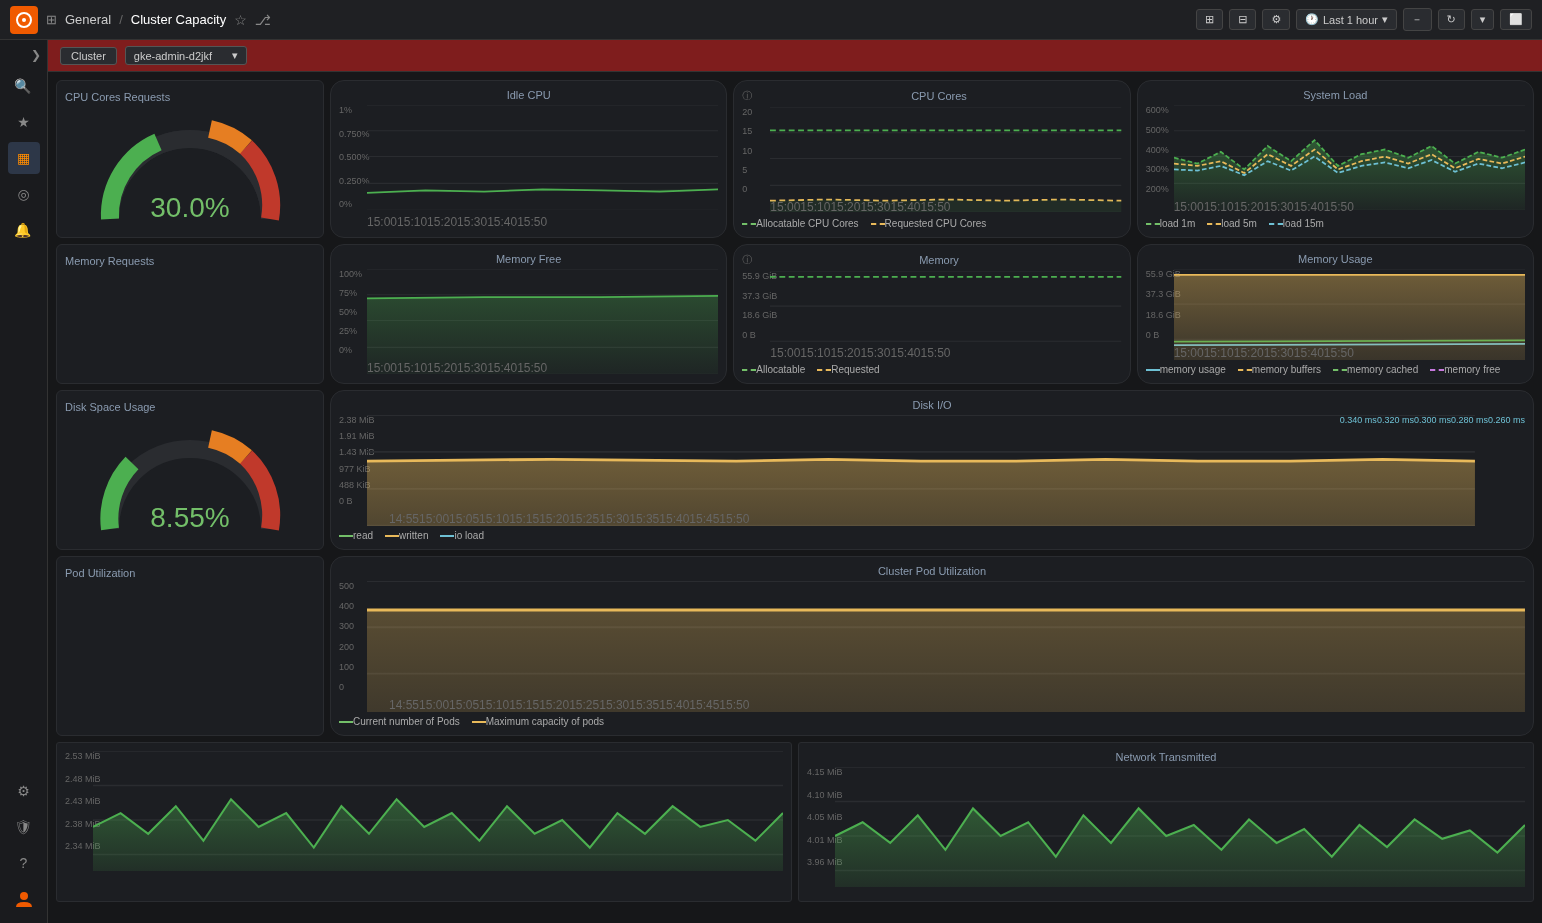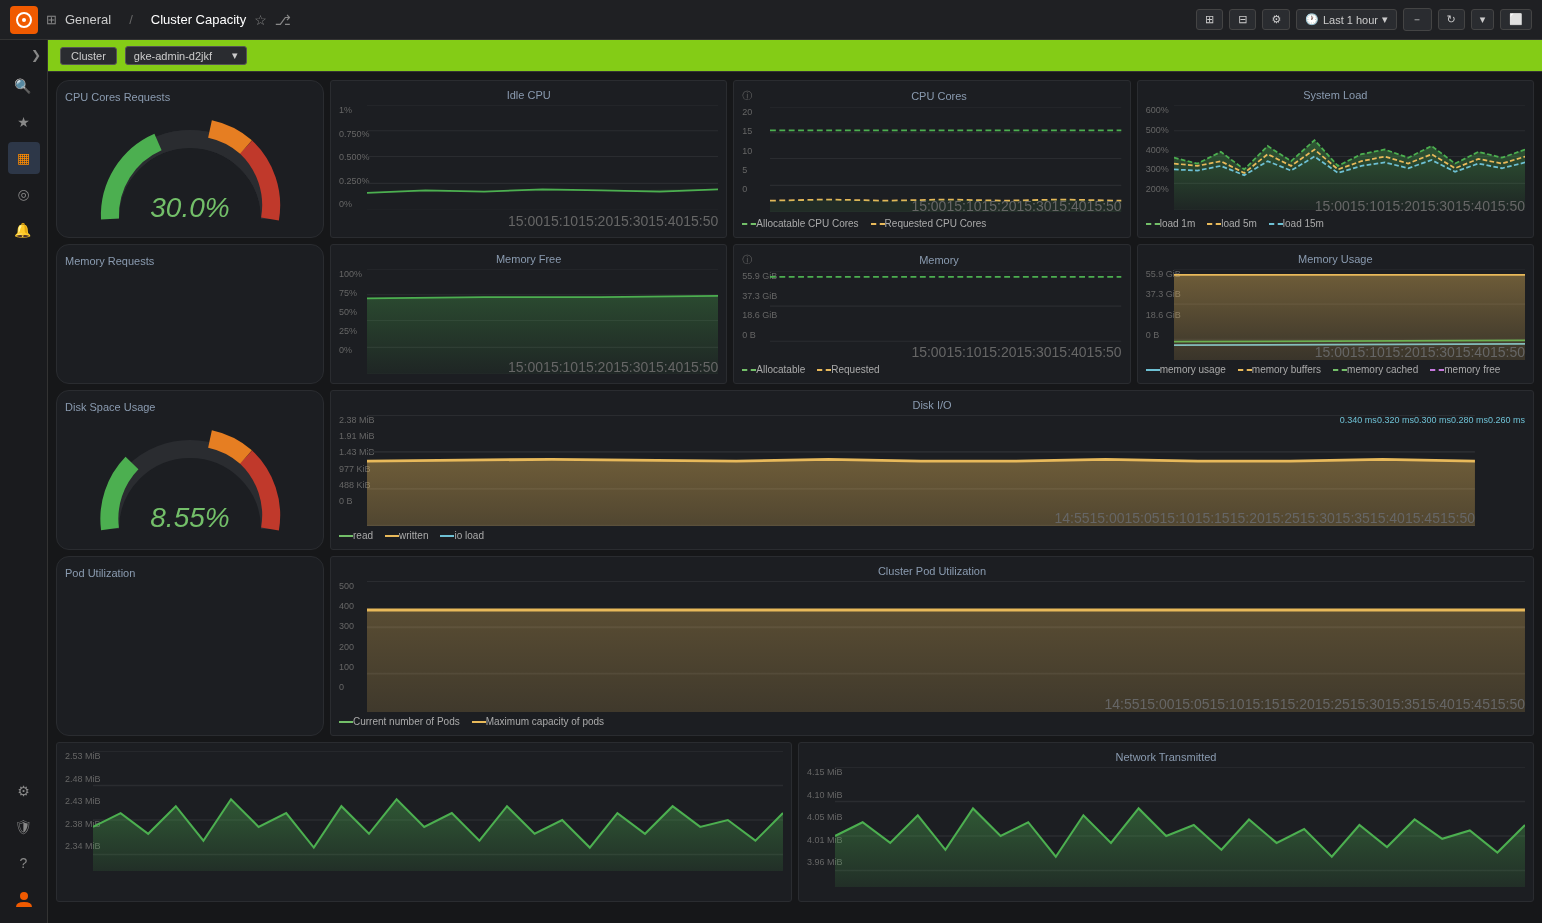--- a/index.html
+++ b/index.html
@@ -24,21 +24,21 @@
       gap: 8px;
     }
     .nav-logo {
       width: 28px; height: 28px;
       background: #f05a00;
       border-radius: 4px;
       display: flex; align-items: center; justify-content: center;
       color: white; font-weight: bold; font-size: 14px;
     }
     .nav-breadcrumb {
-      display: flex; align-items: center; gap: 18px;
+      display: flex; align-items: center; gap: 8px;
       font-size: 13px; color: #ccc;
     }
     .nav-breadcrumb .separator { color: #666; }
     .nav-breadcrumb .current { color: #fff; font-weight: 500; }
     .nav-spacer { flex: 1; }
     .nav-actions {
       display: flex; align-items: center; gap: 6px;
     }
     .nav-btn {
       background: #2a2c30;
@@ -92,21 +92,21 @@
       overflow-x: hidden;
       background: #161719;
     }
 
     
     .filter-bar {
       display: flex;
       align-items: center;
       gap: 8px;
       padding: 6px 12px;
-      background: #84cc16;
+      background: #7f1d1d;
       border-bottom: 1px solid #333;
     }
     .filter-tag {
       background: #2a2c30;
       border: 1px solid #555;
       border-radius: 3px;
       padding: 2px 10px;
       font-size: 11px;
       color: #ccc;
       cursor: pointer;
@@ -133,21 +133,21 @@
     
     .dash-row {
       display: flex;
       gap: 6px;
     }
 
     
     .gauge-panel {
       background: #1c1e22;
       border: 1px solid #2a2c30;
-      border-radius: 13px;
+      border-radius: 6px;
       width: 268px;
       min-width: 268px;
       display: flex;
       flex-direction: column;
       align-items: center;
       padding: 10px 8px 8px;
     }
     .panel-title {
       font-size: 11px;
       color: #8a9bb0;
@@ -158,28 +158,27 @@
     
     .gauge-wrap { position: relative; width: 200px; height: 120px; }
     .gauge-value {
       position: absolute;
       bottom: 5px;
       left: 50%;
       transform: translateX(-50%);
       font-size: 28px;
       font-weight: 300;
       color: #73bf69;
-      font-style: italic;
     }
 
     
     .chart-panel {
       background: #1c1e22;
       border: 1px solid #2a2c30;
-      border-radius: 3px;
+      border-radius: 14px;
       flex: 1;
       display: flex;
       flex-direction: column;
       padding: 8px;
       min-height: 140px;
     }
     .chart-header {
       display: flex;
       align-items: center;
       margin-bottom: 4px;
@@ -229,22 +228,22 @@
       flex-direction: column;
       justify-content: space-between;
       font-size: 9px;
       color: #666;
       padding-bottom: 2px;
     }
     .x-labels {
       position: absolute;
       bottom: 0; left: 28px; right: 0;
       display: flex;
-      justify-content: flex-end;
-      font-size: 14px;
+      justify-content: flex-start;
+      font-size: 12px;
       color: #666;
     }
 
     
     .chart-svg {
       position: absolute;
       top: 0; left: 28px; right: 0; bottom: 18px;
     }
 
     

